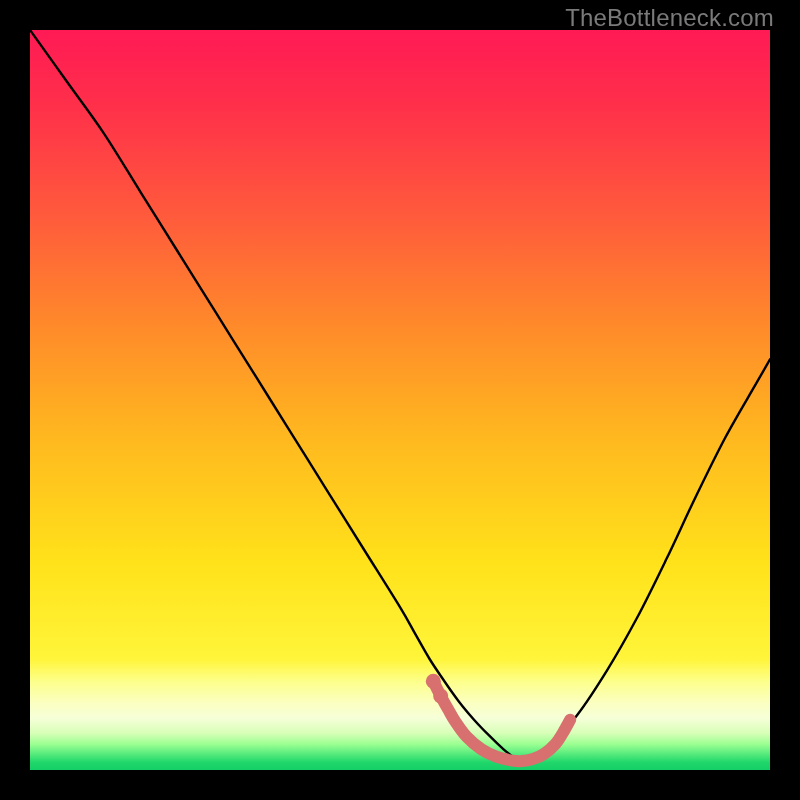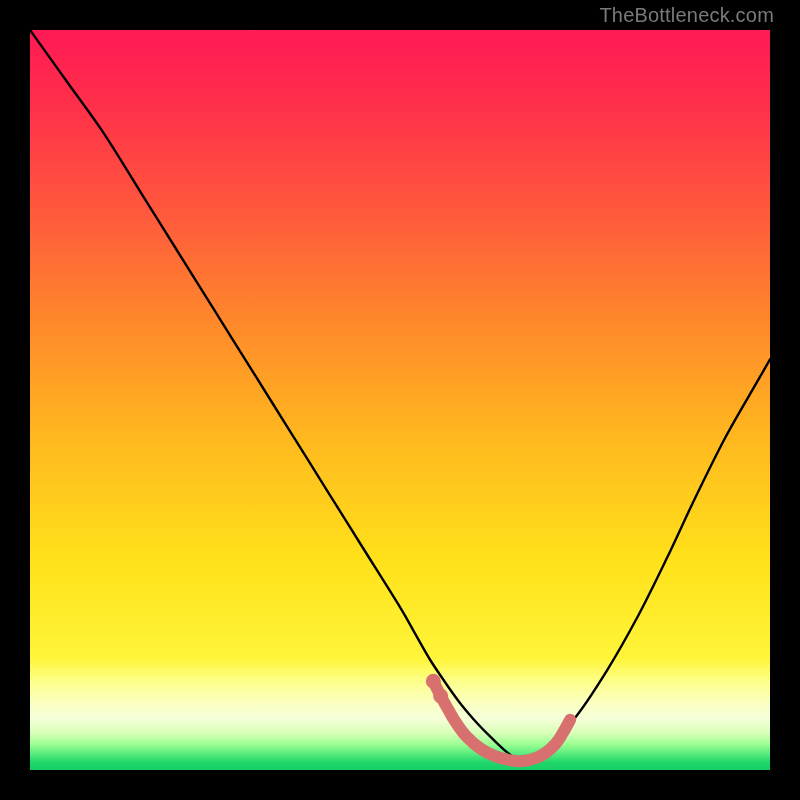--- a/index.html
+++ b/index.html
@@ -48,21 +48,21 @@
       #4fe87a 98%,
       #1fd66a 99%,
       #14cf67 100%
     );
   }
   .watermark {
     position: absolute;
     top: 4px;
     right: 26px;
     color: #7a7a7a;
-    font-size: 20px;
+    font-size: 24px;
     font-weight: 500;
     letter-spacing: 0.2px;
     user-select: none;
   }
   svg.curves {
     position: absolute;
     inset: 0;
     width: 100%;
     height: 100%;
     overflow: visible;

